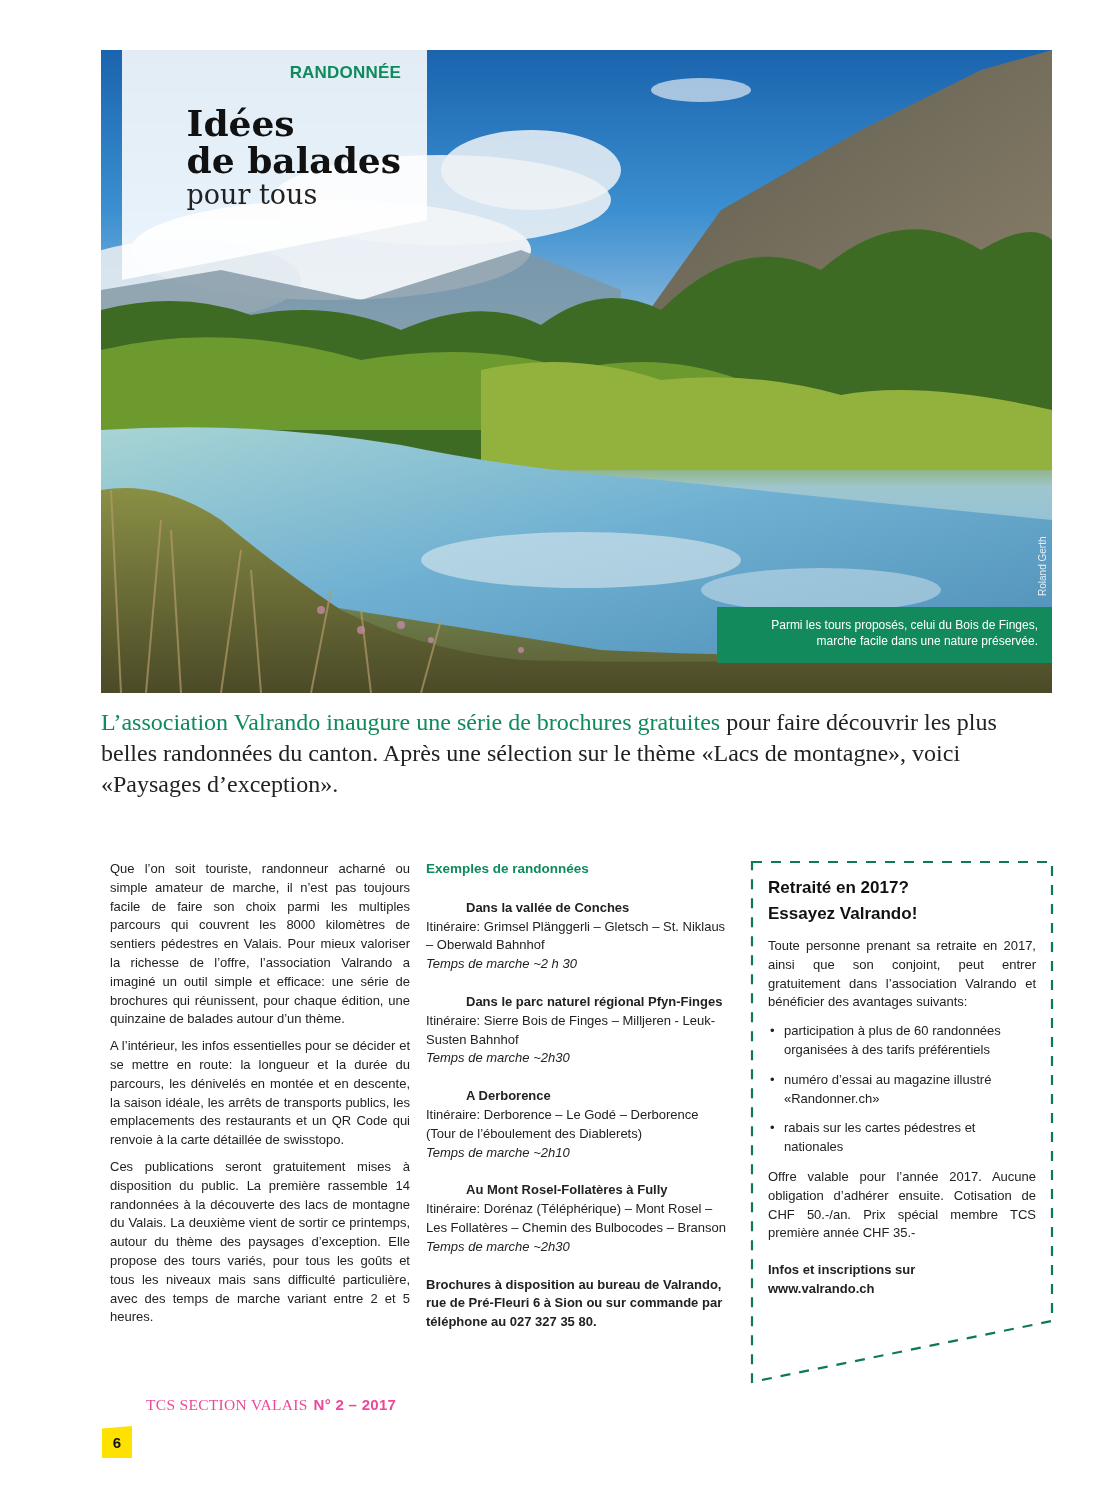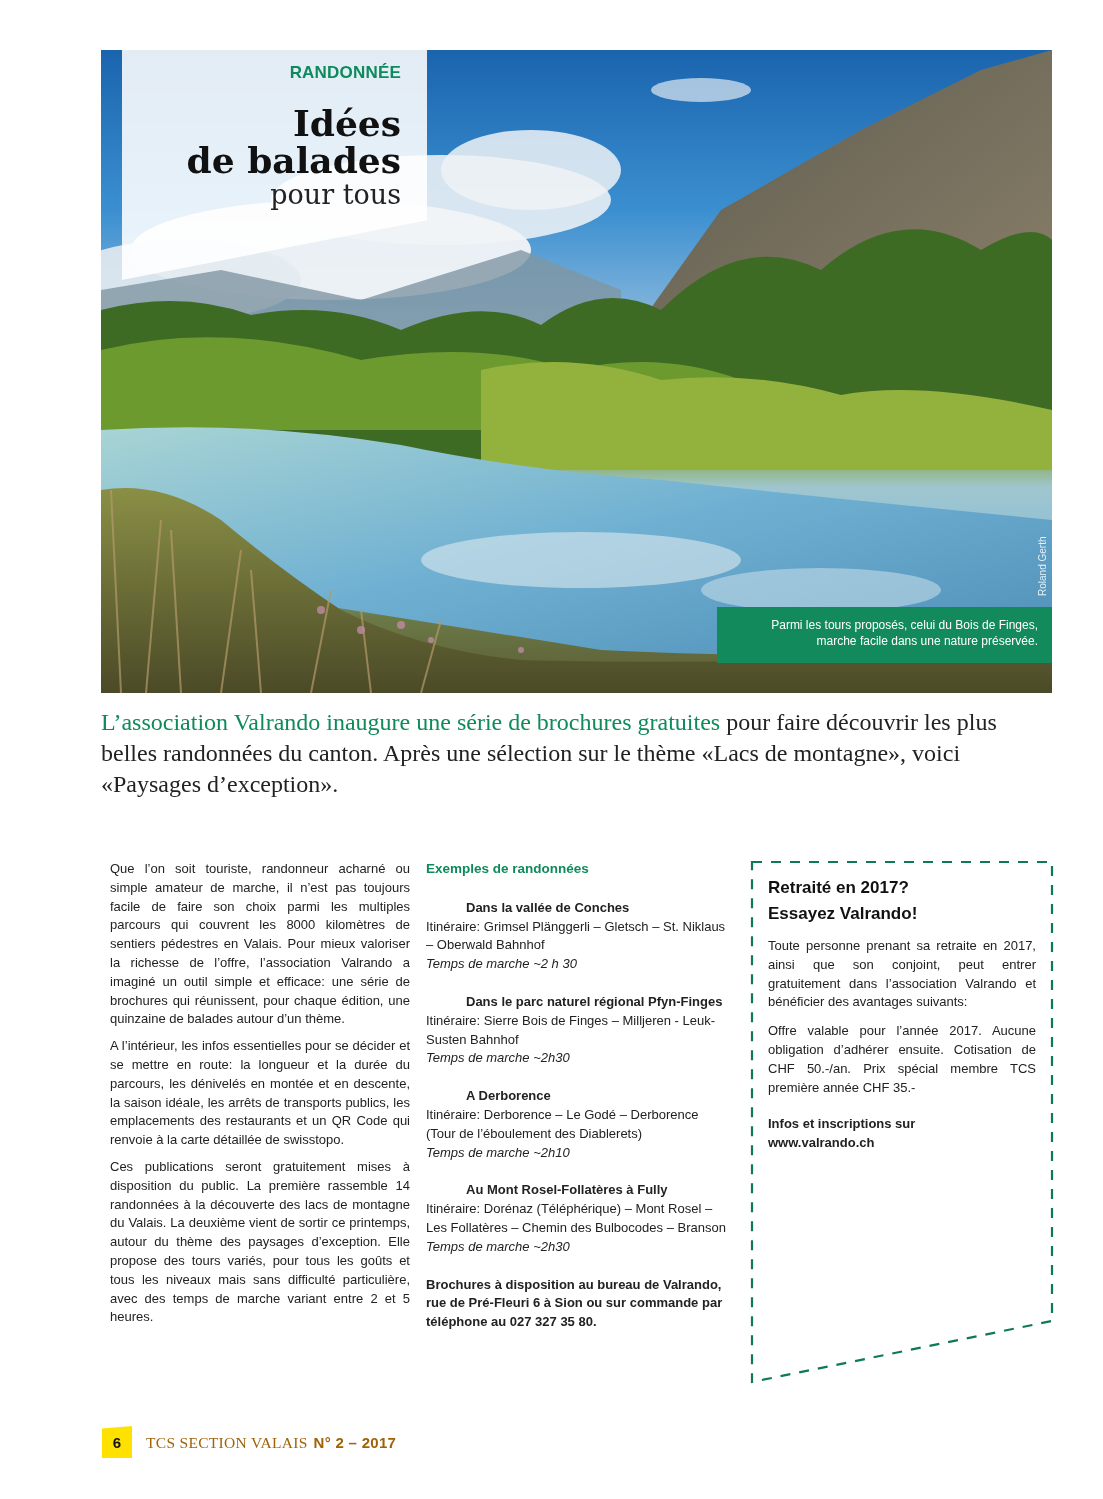--- a/index.html
+++ b/index.html
@@ -20,21 +20,21 @@
     position: absolute; left: 122px; top: 50px; width: 305px; height: 230px;
     background: rgba(255,255,255,0.88);
     clip-path: polygon(0 0, 100% 0, 100% 74%, 0 100%);
   }
   .kicker {
     position: absolute; right: 26px; top: 13px;
     font-family: "Liberation Sans", sans-serif; font-weight: bold; font-size: 17px;
     color: #0e8a5b; letter-spacing: 0.2px; text-align: right;
   }
   .headline {
-    position: absolute; right: 26px; top: 55px; text-align: right;
+    position: absolute; right: 26px; top: 55px; 
     font-family: "DejaVu Serif", "Liberation Serif", serif; font-weight: bold;
     font-size: 36px; line-height: 37px; color: #111;
   }
   .headline .sub {
     display: block; font-weight: normal; font-size: 27px; line-height: 32px; color: #222;
   }
 
   .photo-credit {
     position: absolute; left: 1036px; top: 565px; width: 14px;
     transform: rotate(-90deg); transform-origin: 0 0;
@@ -87,22 +87,22 @@
   .box .infos { font-weight: bold; margin-top: 18px; }
 
   
   .page-num {
     position: absolute; left: 102px; top: 1426px; width: 30px; height: 32px;
     background: #ffe100;
     clip-path: polygon(0 8%, 100% 0, 100% 100%, 0 100%);
     font-weight: bold; font-size: 15px; text-align: center; line-height: 34px; color: #111;
   }
   .footer-text {
-    position: absolute; left: 146px; top: 1434px;
-    font-family: "Liberation Serif", "DejaVu Serif", serif; font-size: 15.5px; color: #a16207;
+    position: absolute; left: 146px; top: 1396px;
+    font-family: "Liberation Serif", "DejaVu Serif", serif; font-size: 15.5px; color: #ec4899;
     letter-spacing: 0.3px;
   }
   .footer-issue { font-family: "Liberation Sans", sans-serif; font-weight: bold; font-size: 15px; margin-left: 6px; }
 </style>
 </head>
 <body>
 
 <div class="photo" aria-label="Lake with turquoise water, reeds, forest and mountain under blue sky">
   <svg viewBox="0 0 951 643" preserveAspectRatio="none">
     <defs>
@@ -226,20 +226,25 @@
     <polygon points="4,4 304,4 304,463 4,524" fill="none" stroke="#0e7a52" stroke-width="2.2" stroke-dasharray="10,9"></polygon>
   </svg>
 </div>
 
 <div class="box">
   <h3>
     <span>Retraité en 2017?</span><br>
     <span>Essayez Valrando!</span>
   </h3>
   <p>Toute personne prenant sa retraite en 2017, ainsi que son conjoint, peut entrer gratuitement dans l’association Valrando et bénéficier des avantages suivants:</p>
+  <ul>
+    <li>participation à plus de 60 randonnées organisées à des tarifs préférentiels</li>
+    <li>numéro d’essai au magazine illustré «Randonner.ch»</li>
+    <li>rabais sur les cartes pédestres et nationales</li>
+  </ul>
   <p>Offre valable pour l’année 2017. Aucune obligation d’adhérer ensuite. Cotisation de CHF 50.-/an. Prix spécial membre TCS première année CHF 35.-</p>
   <p class="infos">
     <span>Infos et inscriptions sur</span><br>
     <span>www.valrando.ch</span>
   </p>
 </div>
 
 <div class="page-num">6</div>
 <div class="footer-text">
   <span>TCS SECTION VALAIS</span><span class="footer-issue">N° 2 – 2017</span>

